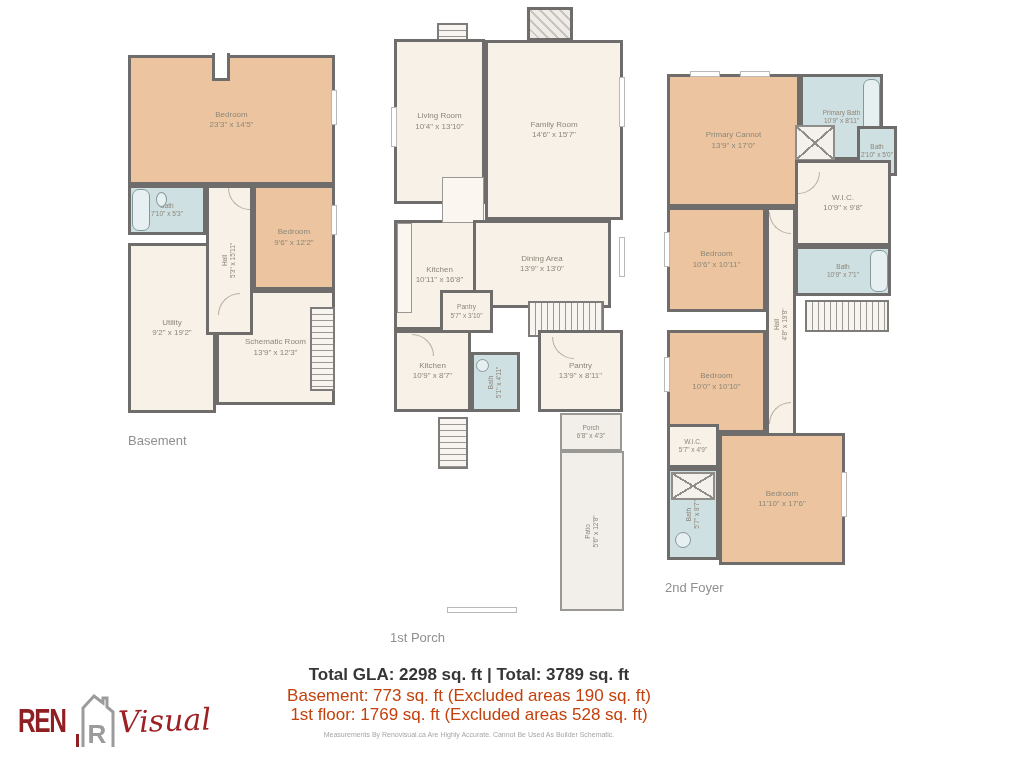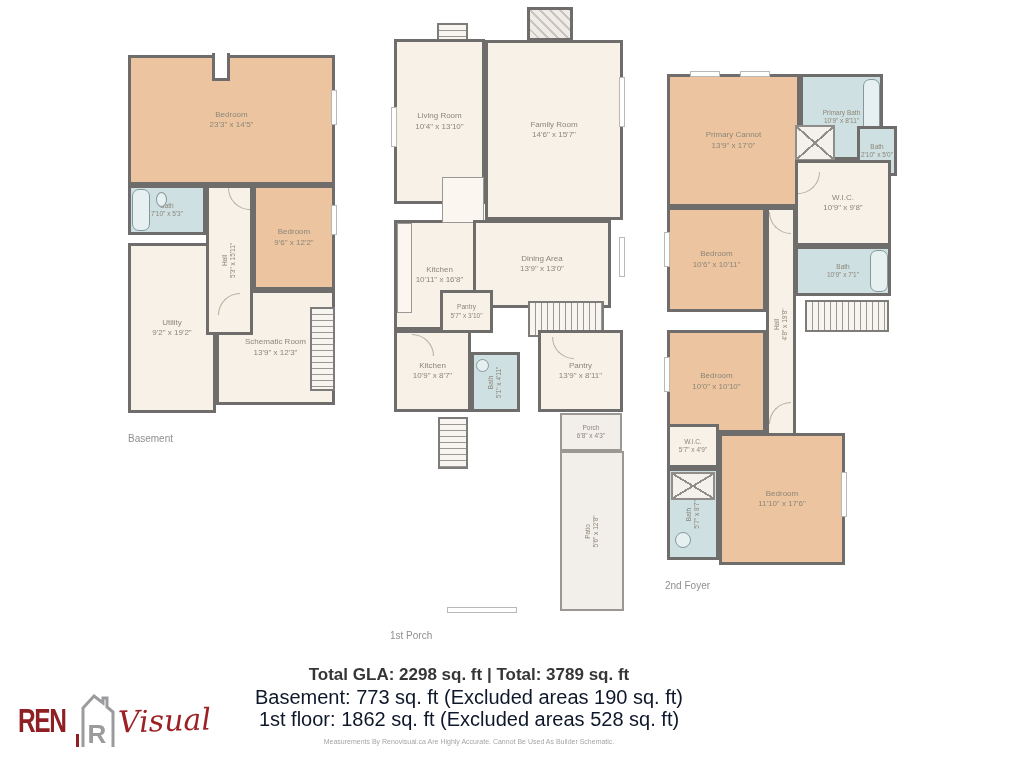--- a/index.html
+++ b/index.html
@@ -8,40 +8,40 @@
   .plan{position:absolute;}
   .room{position:absolute;box-sizing:border-box;border:3px solid #6e6d6b;
         display:flex;flex-direction:column;align-items:center;justify-content:center;}
   .bed{background:#ecc5a0;}
   .bathf{background:#cfe0e2;}
   .plain{background:#f8f1e8;}
   .out{background:#f2efeb;border-width:2px;border-color:#9a9894;}
   .nm,.dm{font-size:8px;line-height:1.3;color:#8d8678;text-align:center;white-space:nowrap;}
   .sm .nm,.sm .dm{font-size:6.5px;}
   .vwrap{display:flex;flex-direction:column;align-items:center;transform:rotate(-90deg);}
-  .caption{position:absolute;font-size:10px;color:#8f8f8f;}
+  .caption{position:absolute;font-size:13px;color:#8f8f8f;}
   .stairs-h,.stairs-v{position:absolute;box-sizing:border-box;border:2px solid #7d7c7a;background-color:#f8f5f0;}
   .stairs-h{background-image:repeating-linear-gradient(180deg,transparent 0 5px,#9a9894 5px 6px);}
   .stairs-v{background-image:repeating-linear-gradient(90deg,transparent 0 5px,#9a9894 5px 6px);}
   .deck{position:absolute;box-sizing:border-box;border:3px solid #6e6d6b;
         background:repeating-linear-gradient(45deg,#efece7 0 5px,#c9c5be 5px 7px);}
   .xbox{position:absolute;box-sizing:border-box;border:2px solid #8f8d8a;background-color:#f4f1ec;
         background-image:
          linear-gradient(to top right,transparent calc(50% - 1px),#8f8d8a calc(50% - 1px) calc(50% + 1px),transparent calc(50% + 1px)),
          linear-gradient(to bottom right,transparent calc(50% - 1px),#8f8d8a calc(50% - 1px) calc(50% + 1px),transparent calc(50% + 1px));}
   .gap{position:absolute;background:#ffffff;border:1px solid #b9b8b5;box-sizing:border-box;z-index:5;}
   .counter{position:absolute;box-sizing:border-box;border:1px solid #9a9894;background:#fbf7f0;}
   .fx{position:absolute;box-sizing:border-box;border:1px solid #84989b;background:#e7f0f1;}
   .oval{border-radius:50%;}
   .tub{border-radius:7px;}
   .arc{position:absolute;box-sizing:border-box;width:22px;height:22px;
        border-left:1px solid #b8b1a2;border-bottom:1px solid #b8b1a2;border-radius:0 0 0 22px;}
   .summary{position:absolute;left:0;top:665px;width:938px;text-align:center;}
   .summary .title{font-size:17px;font-weight:bold;color:#363636;margin-bottom:1px;}
-  .summary .line{font-size:20px;color:#0f172a;line-height:1.12;}
+  .summary .line{font-size:17px;color:#c2410c;line-height:1.12;}
   .summary .disclaimer{font-size:7px;color:#a6a6a6;margin-top:7px;}
   .logo{position:absolute;left:18px;top:692px;display:flex;align-items:center;}
   .logo .ren{font-size:34px;font-weight:bold;color:#8e2023;letter-spacing:-2px;
              transform:scaleX(.72);transform-origin:left bottom;line-height:.85;}
   .logo .visual{font-family:"DejaVu Serif",serif;font-style:italic;font-size:30px;color:#9c2124;
                 line-height:.9;margin-left:2px;transform:rotate(-2deg);}
 </style>
 </head>
 <body>
 
@@ -206,21 +206,21 @@
   <div class="gap" style="left:75px;top:-1px;width:30px;height:6px;"></div>
   <div class="gap" style="left:-1px;top:160px;width:6px;height:35px;"></div>
   <div class="gap" style="left:-1px;top:285px;width:6px;height:35px;"></div>
   <div class="gap" style="left:176px;top:400px;width:6px;height:45px;"></div>
   <div class="caption" style="left:0;top:508px;">2nd Foyer</div>
 </div>
 
 <div class="summary">
   <div class="title">Total GLA: 2298 sq. ft | Total: 3789 sq. ft</div>
   <div class="line">Basement: 773 sq. ft (Excluded areas 190 sq. ft)</div>
-  <div class="line">1st floor: 1862 sq. ft (Excluded areas 528 sq. ft)</div>
+  <div class="line">1st floor: 1769 sq. ft (Excluded areas 528 sq. ft)</div>
   <div class="disclaimer">Measurements By Renovisual.ca Are Highly Accurate. Cannot Be Used As Builder Schematic.</div>
 </div>
 
 <div class="logo">
   <span class="ren">REN</span>
   <svg width="40" height="56" viewBox="0 0 40 56" style="margin-left:-8px;">
     <rect x="0" y="42" width="3" height="13" fill="#8e2023"></rect>
     <path d="M7 55 V16 L18 4 L27 11 V6 h4 v9 l6 5 V55" fill="none" stroke="#9b9b9d" stroke-width="3"></path>
     <text x="21" y="51" font-size="26" font-weight="bold" fill="#9b9b9d" text-anchor="middle" font-family="Liberation Sans, sans-serif">R</text>
   </svg>

